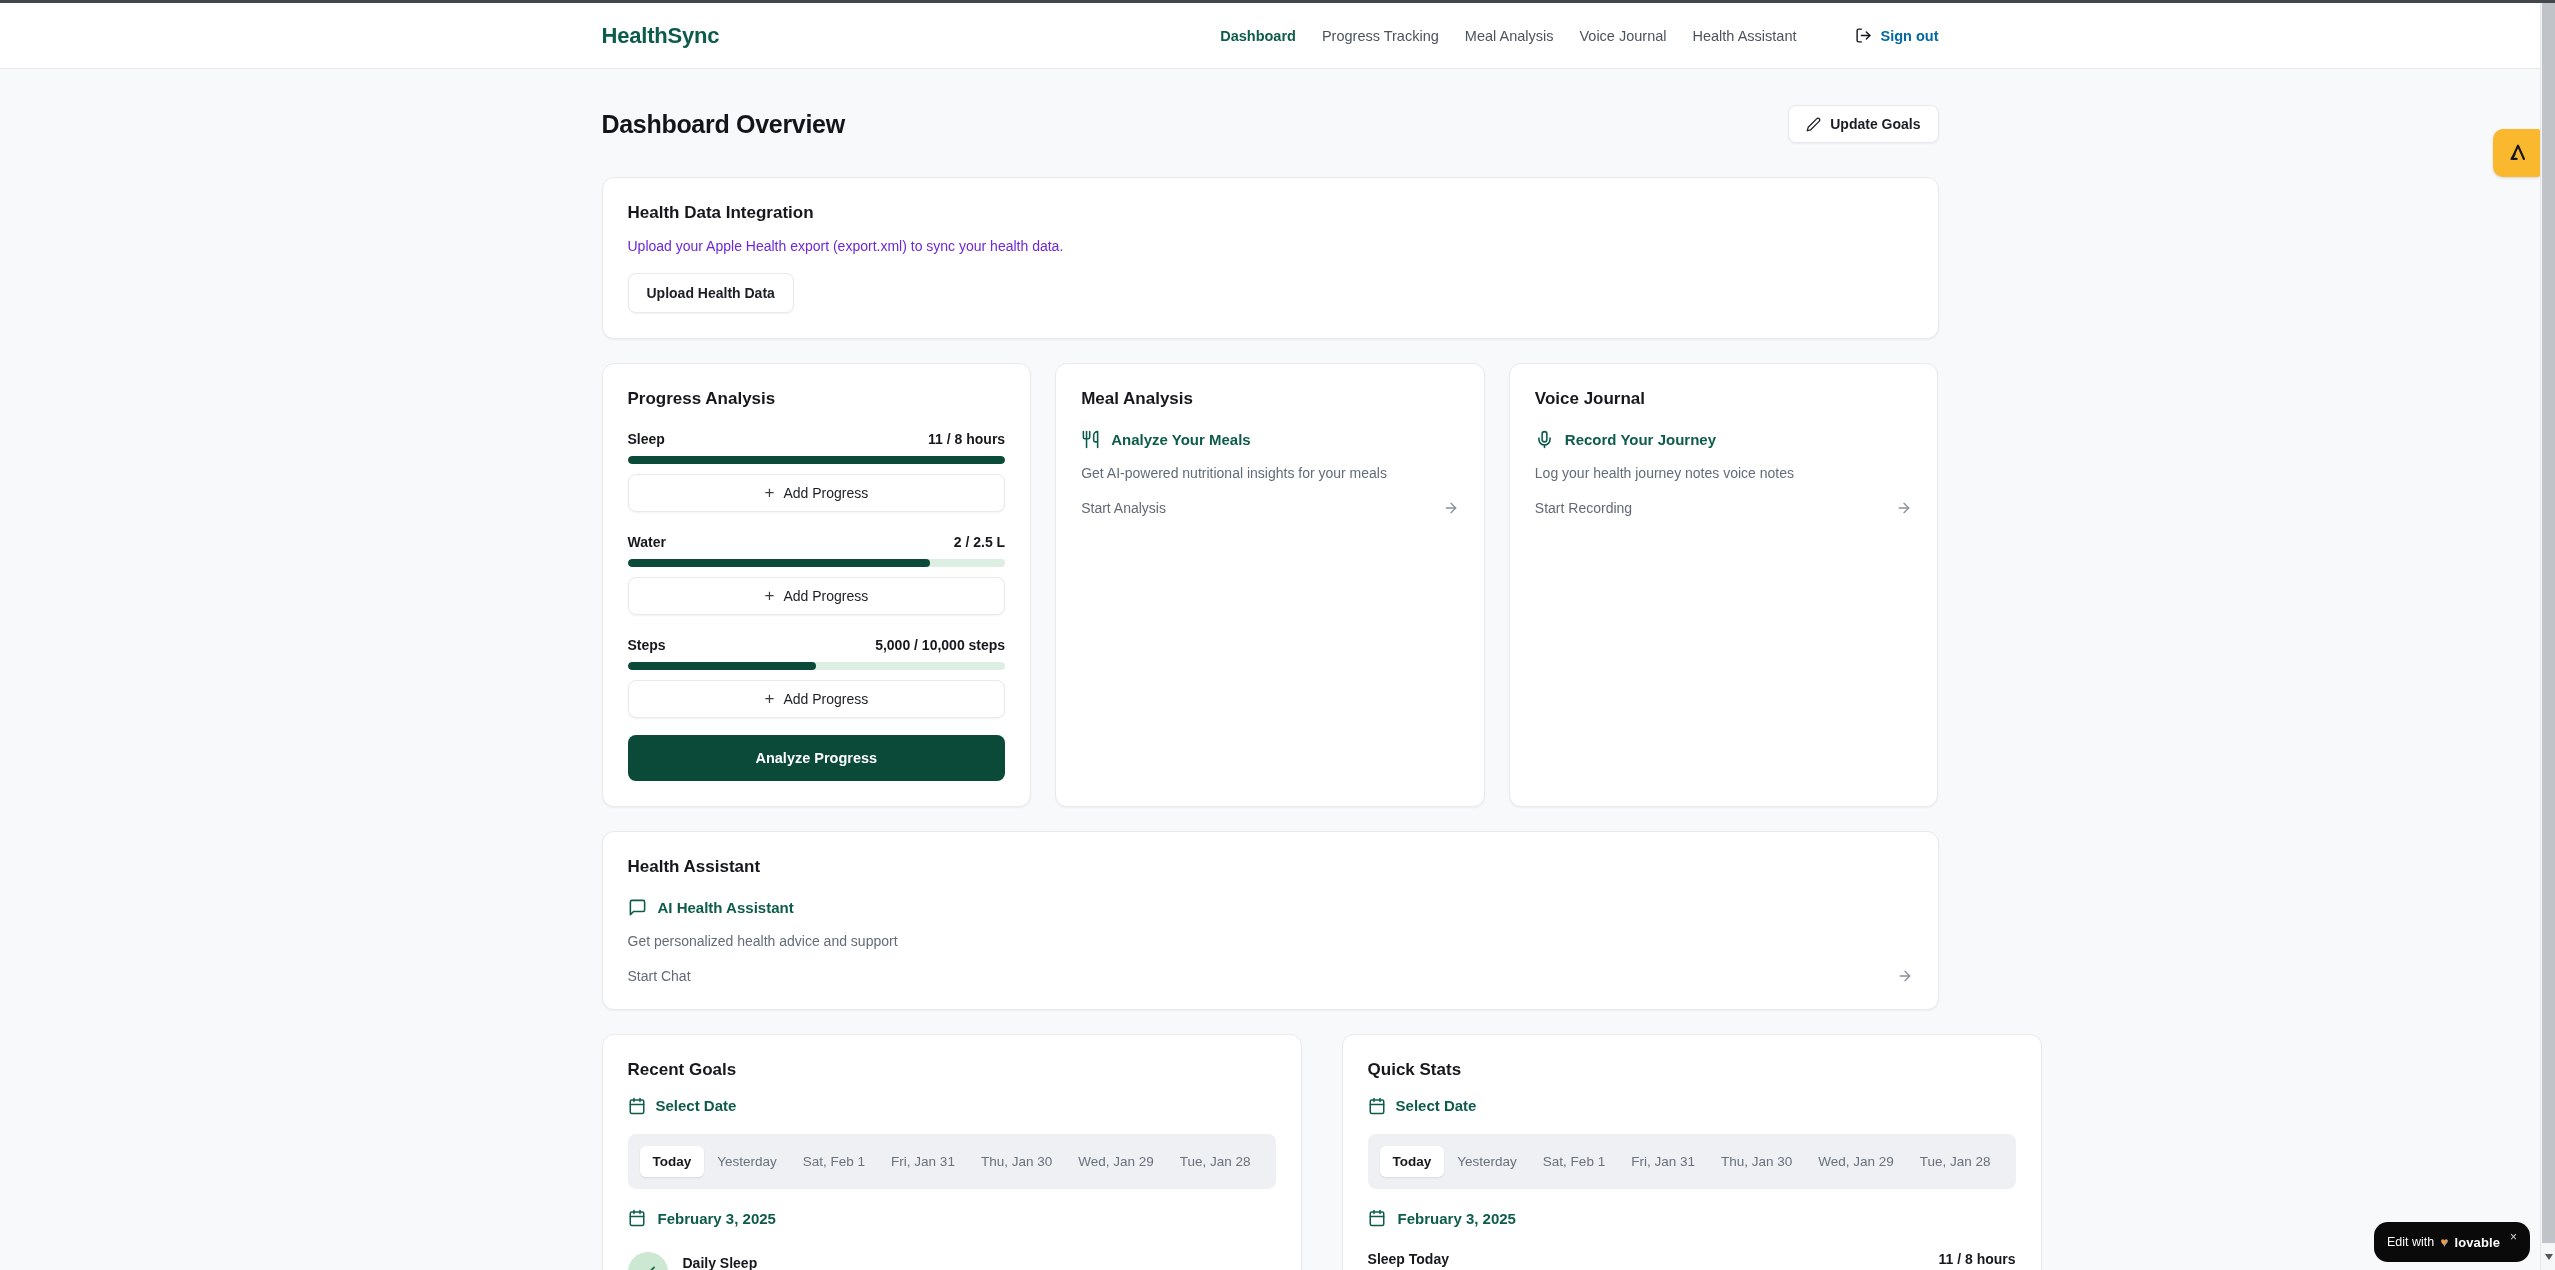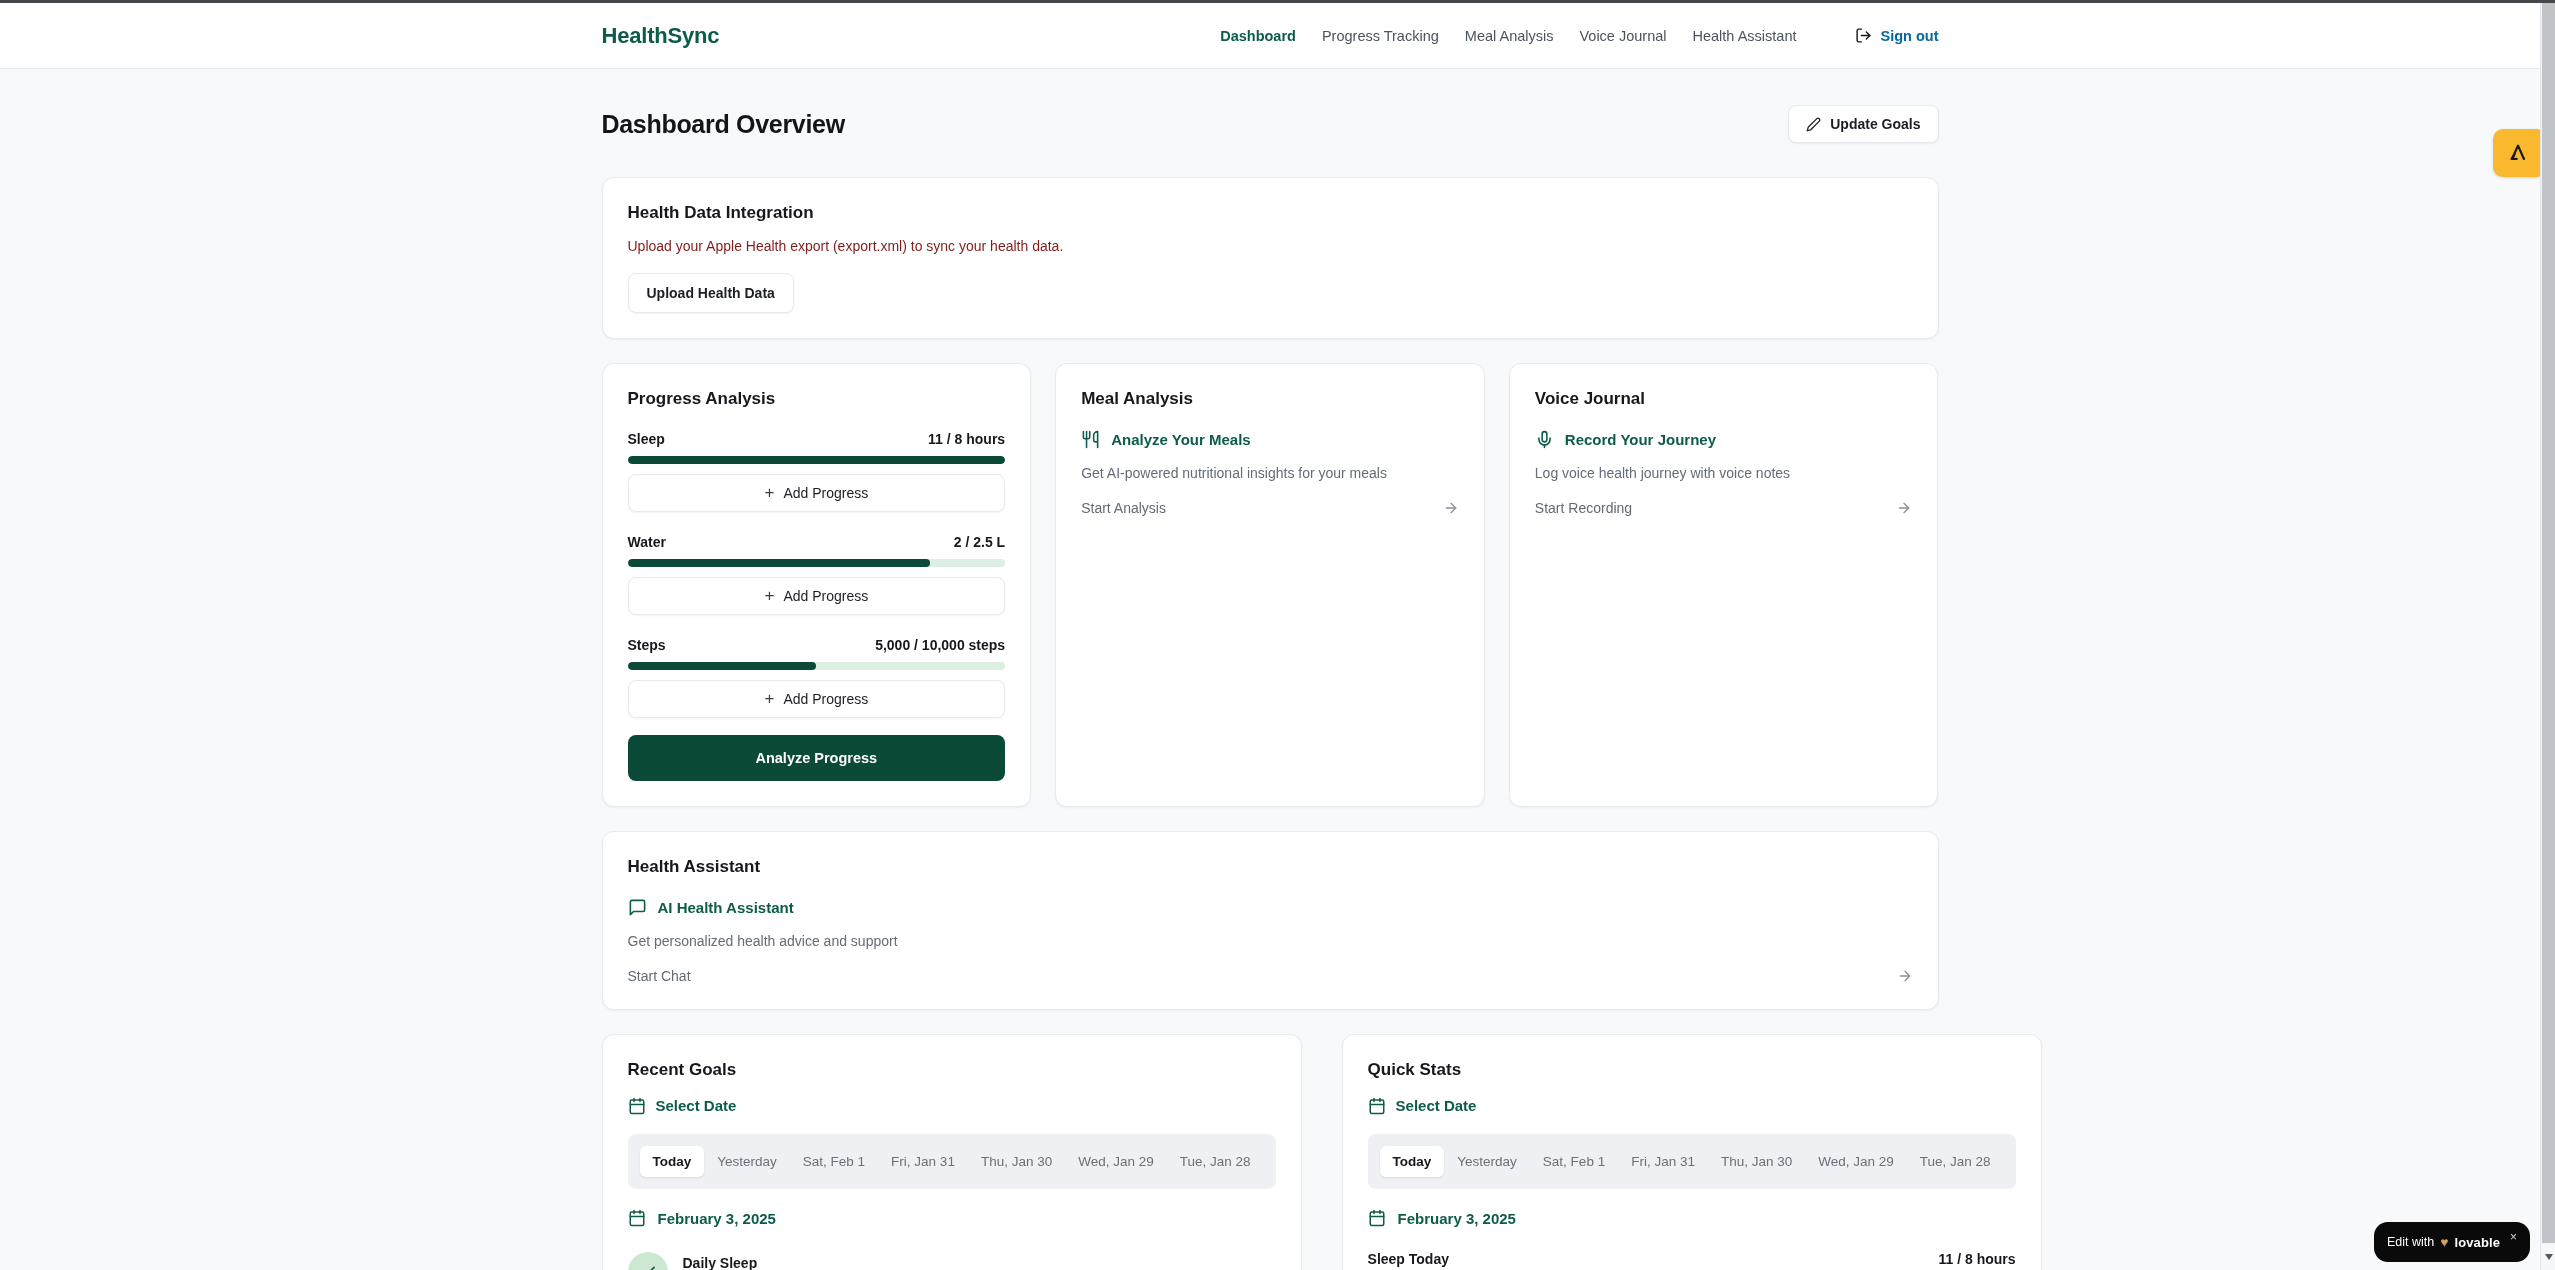--- a/index.html
+++ b/index.html
@@ -32,21 +32,21 @@
          font-family:inherit; font-size:14px; font-weight:600; color:#1b1e24;
          cursor:pointer; box-shadow:0 1px 2px rgba(16,24,40,.05); }
   .btn-update { height:38px; padding:0 17px; }
   .btn-upload { height:40px; padding:0 18px; }
 
   .card { background:#fff; border:1px solid #e8eaee; border-radius:12px;
           box-shadow:0 1px 2px rgba(16,24,40,.05); padding:25px; }
   .card-title { font-size:17px; font-weight:600; color:#16181d; }
 
   .hdi-card { margin-bottom:24px; }
-  .hdi-desc { margin-top:15px; font-size:14px; color:#7f1d1d; }
+  .hdi-desc { margin-top:15px; font-size:14px; color:#6d28d9; }
   .hdi-card .btn-upload { margin-top:19px; }
 
   .grid3 { display:grid; grid-template-columns:repeat(3,1fr); gap:24px; margin-bottom:24px; }
   .grid2 { display:grid; grid-template-columns:1fr 1fr; gap:40px; }
 
   
   .metric { margin-top:22px; }
   .metric-head { display:flex; justify-content:space-between; align-items:baseline; margin-bottom:9px; }
   .m-label,.m-value { font-size:14px; font-weight:600; color:#16181d; }
   .pbar { height:8px; border-radius:4px; background:#ddefe2; overflow:hidden; }
@@ -239,21 +239,21 @@
         <div class="feat-link">
           <span style="display:flex;">
             <svg width="19" height="19" viewBox="0 0 24 24" fill="none" stroke-width="2" stroke-linecap="round" stroke-linejoin="round">
                 <path d="M12 2a3 3 0 0 0-3 3v7a3 3 0 0 0 6 0V5a3 3 0 0 0-3-3Z"></path>
                 <path d="M19 10v2a7 7 0 0 1-14 0v-2"></path>
                 <line x1="12" y1="19" x2="12" y2="22"></line>
               </svg>
           </span>
           <span>Record Your Journey</span>
         </div>
-        <div class="feat-desc">Log voice health journey with voice notes</div>
+        <div class="feat-desc">Log your health journey notes voice notes</div>
         <div class="feat-action">
           <span>Start Recording</span>
           <span style="display:flex;">
             <svg width="16" height="16" viewBox="0 0 24 24" fill="none" stroke-width="2" stroke-linecap="round" stroke-linejoin="round">
                 <path d="M5 12h14"></path>
                 <path d="m12 5 7 7-7 7"></path>
               </svg>
           </span>
         </div>
       </section>

